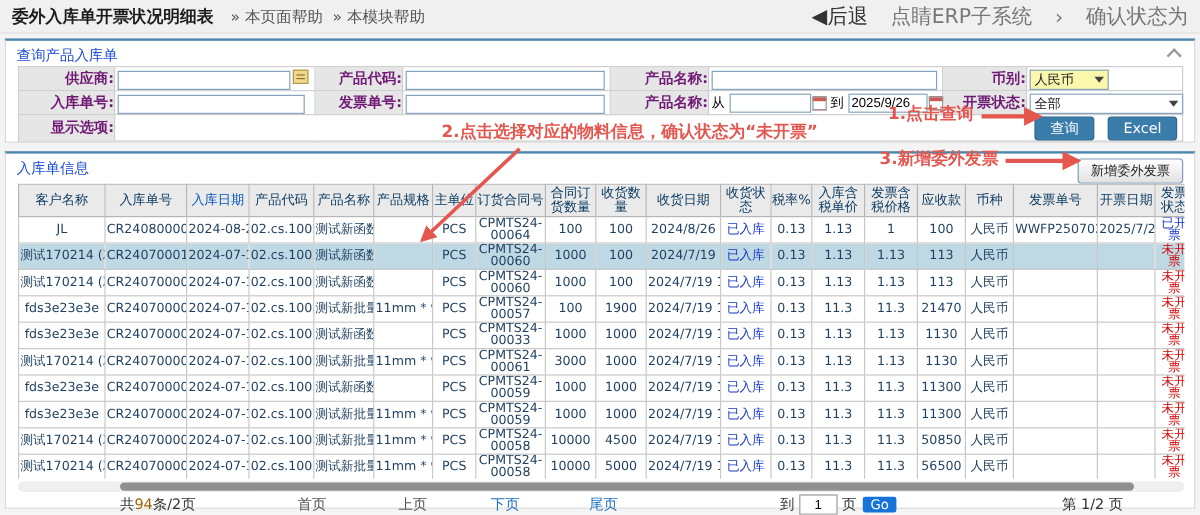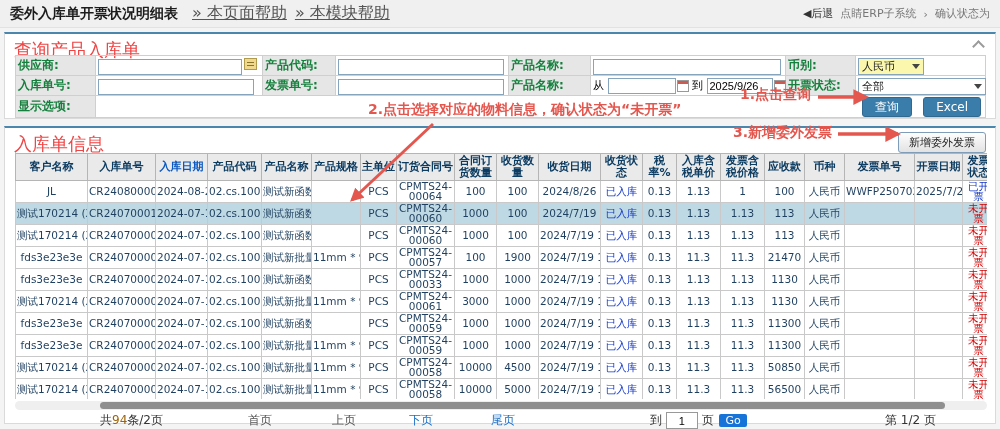--- a/index.html
+++ b/index.html
@@ -2,58 +2,58 @@
 <html><head>
 <meta charset="utf-8">
 <style>
   html,body{margin:0;padding:0;}
   body{width:1000px;height:429px;position:relative;overflow:hidden;background:#f4f4f4;
        font-family:"DejaVu Sans","Liberation Sans",sans-serif;}
   
   #topbar{position:absolute;top:0;left:0;width:1000px;height:28px;background:#f0f0f0;
           border-bottom:1px solid #e2e2e2;display:flex;align-items:center;box-sizing:border-box;padding:0 10px;}
   .pg-title{font-size:14px;font-weight:bold;color:#1c1c1c;}
-  .help-link{font-size:16px;color:#555;margin-left:14px;cursor:pointer;text-decoration:underline;}
+  .help-link{font-size:13px;color:#555;margin-left:14px;cursor:pointer;}
   .help-link+.help-link{margin-left:8px;}
   #topbar .spacer{flex:1;}
-  .nav-right{font-size:11px;color:#777;display:flex;align-items:flex-end;gap:7px;}
+  .nav-right{font-size:17px;color:#777;display:flex;align-items:flex-end;gap:19px;}
   .back-btn{color:#333;cursor:pointer;}
   
   .panel{position:absolute;left:4px;width:992px;background:#fff;border:1px solid #dadada;
          border-top:2px solid #4b87ac;box-sizing:border-box;}
   #panel-search{top:32px;height:87px;}
   #panel-table{top:126px;height:298px;}
-  .panel-title{font-size:18px;color:#ef4444;padding:4px 0 0 9px;}
+  .panel-title{font-size:12px;color:#1d4ed8;padding:4px 0 0 9px;}
   .collapse-ic{position:absolute;right:12px;top:8px;width:7px;height:7px;border-top:2px solid #9a9a9a;
                border-left:2px solid #9a9a9a;transform:rotate(45deg);cursor:pointer;}
   
   .form-table{position:absolute;left:10px;top:21px;width:970px;border-collapse:collapse;table-layout:fixed;}
   .form-table td{border:1px solid #cfcfcf;height:18px;padding:0 2px;box-sizing:border-box;}
-  td.lbl{background:#e6e6e6;color:#15803d;font-weight:bold;font-size:12px;
+  td.lbl{background:#e6e6e6;text-align:right;color:#701a75;font-weight:bold;font-size:12px;
          padding-right:0;white-space:nowrap;overflow:hidden;}
   .txt{height:14px;border:1px solid #86a5bd;font-size:11px;padding:0 2px;vertical-align:middle;box-sizing:content-box;}
   .rel{position:relative;}
   .lookup-ic{position:absolute;right:3px;top:2px;width:13px;height:12px;background:#f0d98c;
              border:1px solid #b09b4c;box-sizing:border-box;cursor:pointer;}
   .lookup-ic:before{content:"";position:absolute;left:2px;top:3px;width:7px;height:1px;background:#8a7429;box-shadow:0 3px 0 #8a7429;}
   .cal-ic{display:inline-block;width:12px;height:12px;border:1px solid #999;background:linear-gradient(#cc5b52 0 3px,#fff 3px);
           vertical-align:middle;margin-left:1px;cursor:pointer;box-sizing:border-box;}
   .sel{display:inline-flex;align-items:center;justify-content:space-between;border:1px solid #86a5bd;
        background:#fff;height:17px;font-size:11px;padding:0 3px;box-sizing:border-box;vertical-align:middle;cursor:pointer;color:#222;}
   .sel.yellow{background:#fbf8ae;width:66px;}
   .sel.full{width:128px;}
   .chev{width:0;height:0;border-left:4px solid transparent;border-right:4px solid transparent;border-top:5px solid #444;}
   .btn{display:inline-block;background:#3a7dab;color:#fff;font-size:12px;line-height:16px;padding:1px 12px;
        border:1px solid #30688f;border-radius:3px;margin-left:6px;cursor:pointer;}
   
   .add-btn{position:absolute;right:9px;top:4px;background:linear-gradient(#fefefe,#e2e2e2);border:1px solid #7f9db9;
            border-radius:3px;font-size:11px;padding:2px 10px;color:#222;cursor:pointer;font-family:Liberation Serif, serif;}
   .grid-wrap{position:absolute;top:25px;left:10px;width:972px;height:246px;overflow:hidden;}
   table.grid{width:100%;border-collapse:collapse;table-layout:fixed;}
-  .grid th{background:#eaeaea;border:1px solid #b5b5b5;color:#0d3c62;font-size:11px;font-weight:bold;
+  .grid th{background:#eaeaea;border:1px solid #b5b5b5;color:#0d3c62;font-size:11px;font-weight:normal;
            line-height:12px;padding:1px 0;height:24px;overflow:hidden;}
   .grid th.sort{color:#0a58c0;cursor:pointer;}
   .grid td{border:1px solid #c9c9c9;font-size:10.5px;color:#1e3f5f;text-align:center;line-height:9.5px;
            padding:1px;height:17px;overflow:hidden;}
   .grid td.nw{white-space:nowrap;}
   .grid tr.hl td{background:#bed8e4;}
   .c-blue{color:#1437c8 !important;margin-top:48px;}
   .c-red{color:#d40000 !important;}
   
   .hscroll{position:absolute;top:273px;left:10px;width:972px;height:9px;background:#efefef;border-radius:5px;}

